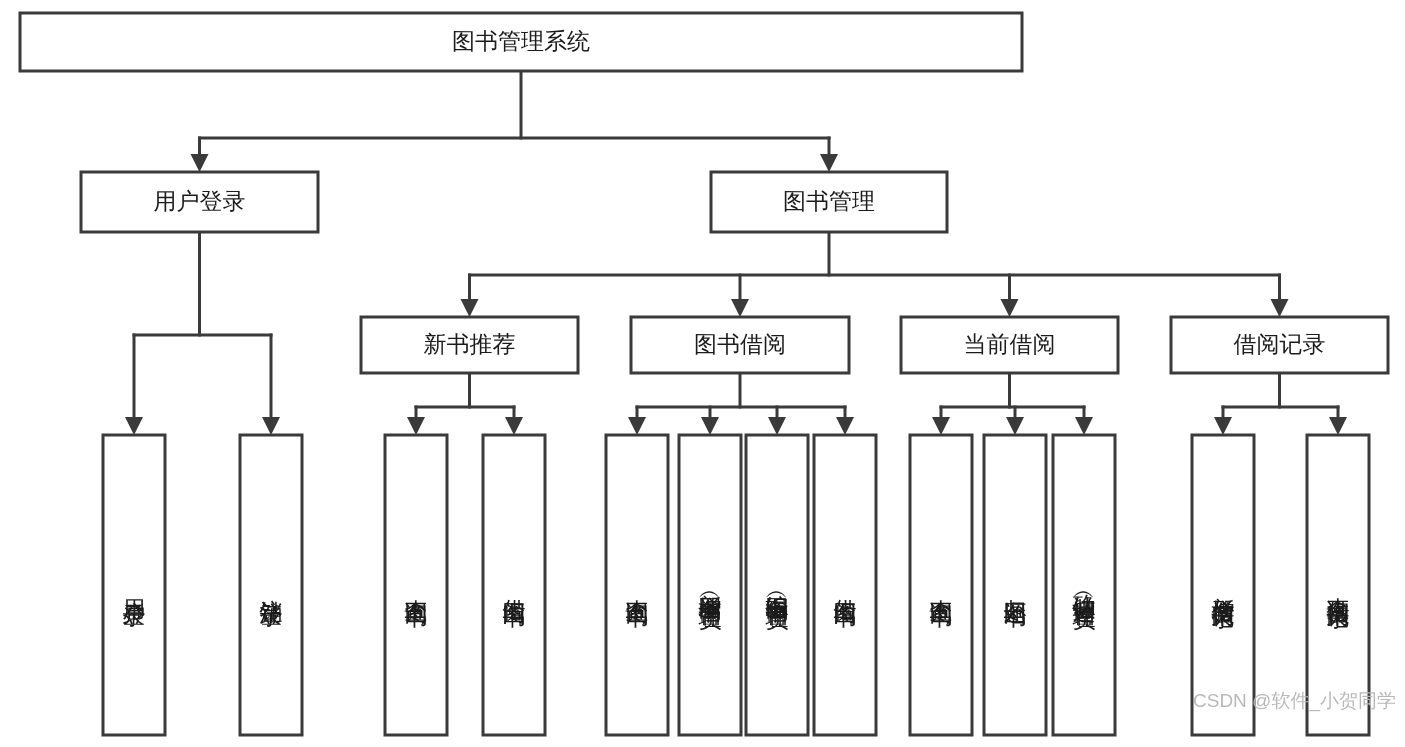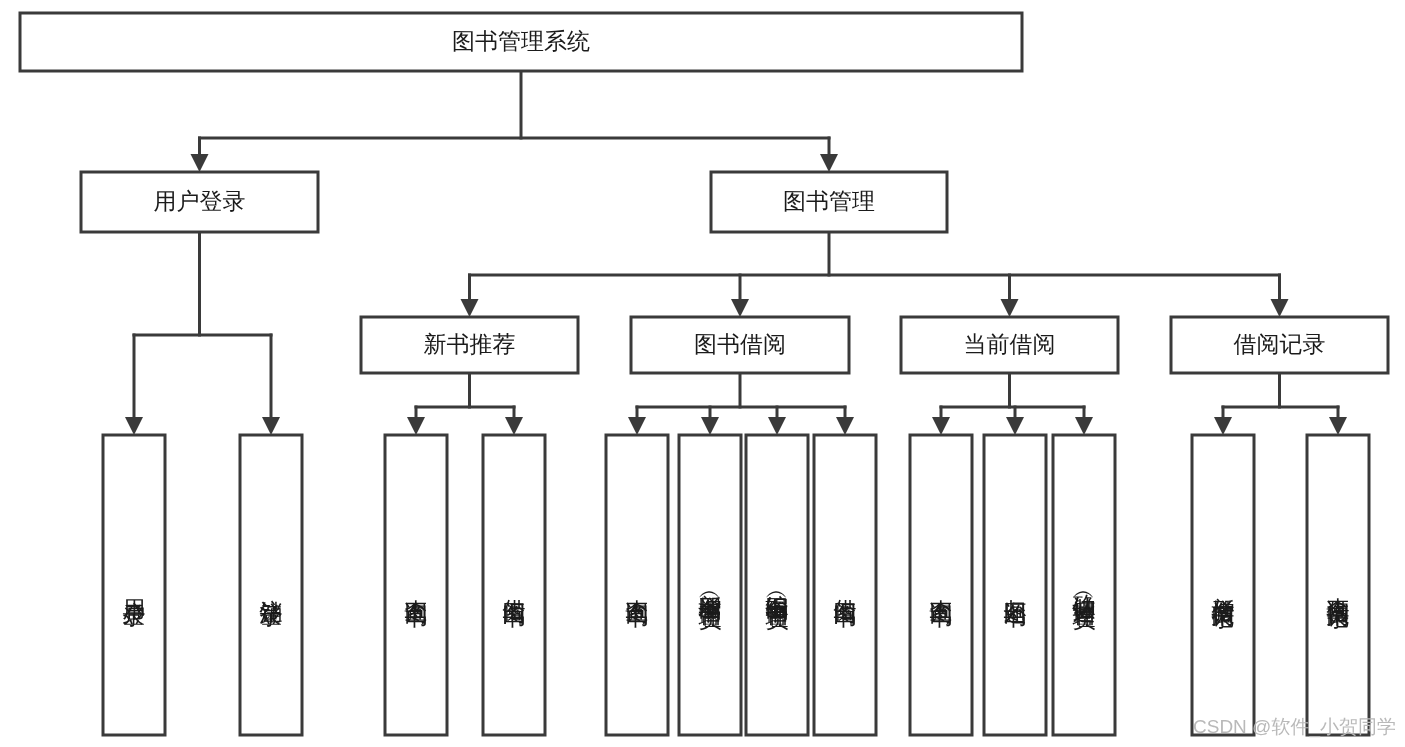--- a/index.html
+++ b/index.html
@@ -176,15 +176,15 @@
       <div class="leaf-label" style="left: 679px; top: 435px; width: 62px; height: 300px;">新增图书（管理员）</div>
       <div class="leaf-label" style="left: 746px; top: 435px; width: 62px; height: 300px;">编辑图书（管理员）</div>
       <div class="leaf-label" style="left: 814px; top: 435px; width: 62px; height: 300px;">借阅图书</div>
       <div class="leaf-label" style="left: 910px; top: 435px; width: 62px; height: 300px;">查询图书</div>
       <div class="leaf-label" style="left: 984px; top: 435px; width: 62px; height: 300px;">归还图书</div>
       <div class="leaf-label" style="left: 1053px; top: 435px; width: 62px; height: 300px;">确认归还（管理员）</div>
       <div class="leaf-label" style="left: 1192px; top: 435px; width: 62px; height: 300px;">新增借阅记录</div>
       <div class="leaf-label" style="left: 1307px; top: 435px; width: 62px; height: 300px;">查询借阅记录</div>
     </div>
 
-  <div class="watermark" style="left: 1193px; top: 714px;">CSDN @软件_小贺同学</div>
+  <div class="watermark" style="left: 1193px; top: 688px;">CSDN @软件_小贺同学</div>
 
 </div>
 
 </body></html>

